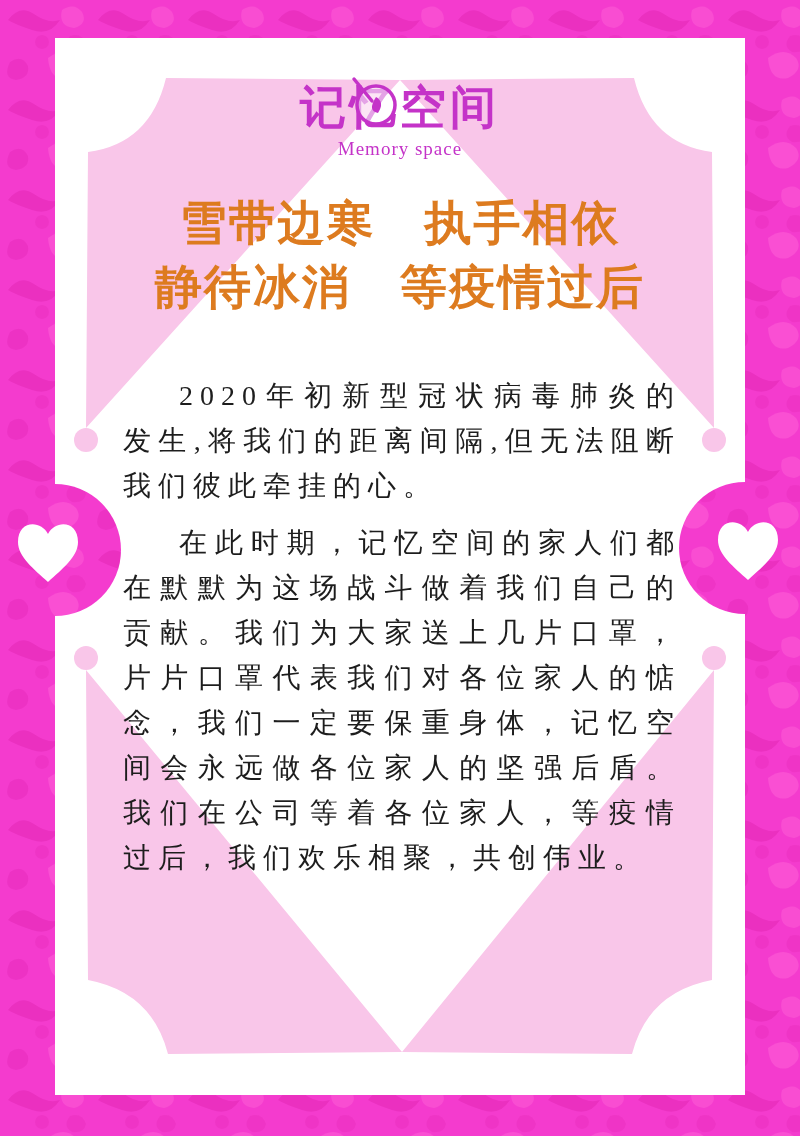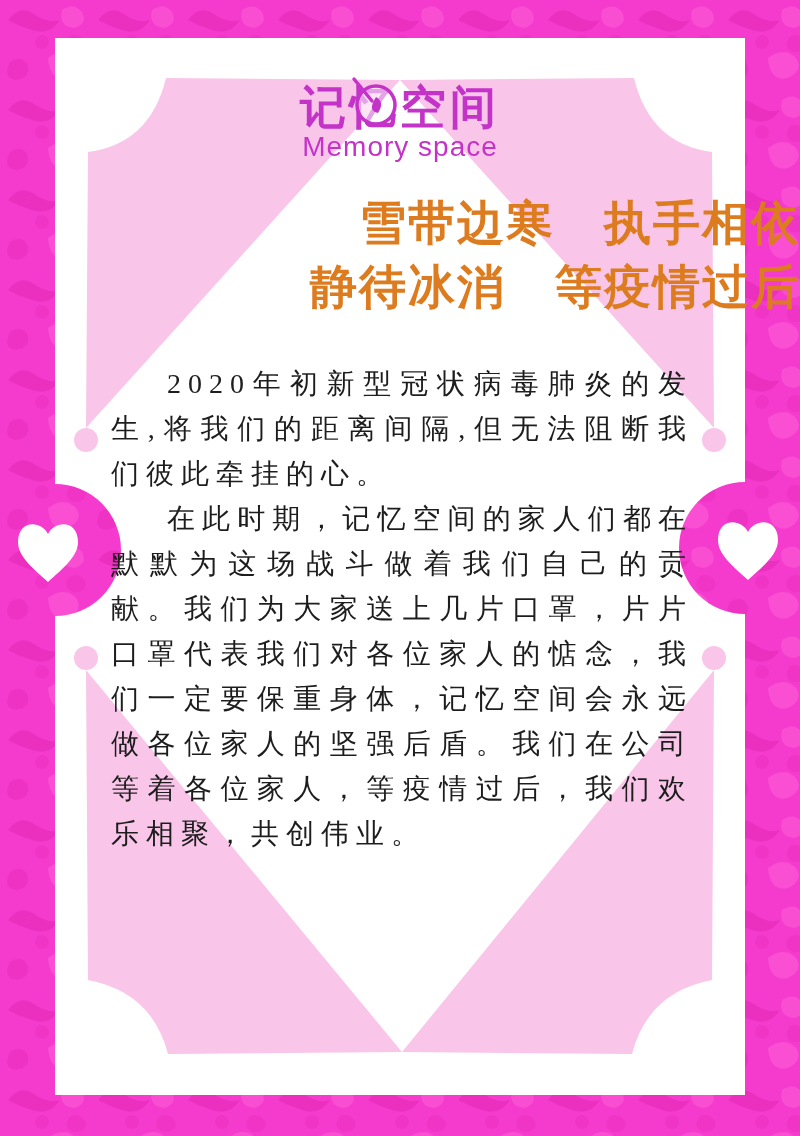--- a/index.html
+++ b/index.html
@@ -16,39 +16,39 @@
     text-align:center;line-height:1;z-index:3;
   }
   .logo-title-wrap{position:relative;display:inline-block;}
   .logo-title{
     font-size:46px;font-weight:bold;letter-spacing:4px;
     color:#c433c8;
     font-family:"Liberation Sans",sans-serif;
   }
   .logo-ring{position:absolute;left:48px;top:-9px;pointer-events:none;}
   .logo-sub{
-    margin-top:3px;font-size:28px;letter-spacing:1px;
-    color:#c433c8;font-weight:normal;
+    margin-top:9px;font-size:19px;letter-spacing:1px;
+    color:#c433c8;font-weight:normal;font-family:Liberation Serif, serif;
   }
   
   .heading{
     position:absolute;left:0;top:191px;width:800px;
-    text-align:right;z-index:3;
+    text-align:center;z-index:3;
     font-family:"Liberation Serif",serif;
     font-weight:bold;font-size:47px;line-height:64px;
     letter-spacing:2px;color:#dd7b1f;
   }
   
   .letter{
     position:absolute;left:111px;top:361px;width:582px;z-index:3;
     font-family:cursive;
     font-size:28px;line-height:45px;letter-spacing:7px;
     color:#1d1d1d;text-align:justify;
   }
-  .letter p{margin:0;text-indent:2em;}
+  .letter p{margin:12px;text-indent:2em;}
   .letter p.cheer{margin-top:13px;}
 </style>
 </head>
 <body>
 
 <div class="poster">
 
   <svg class="bg-svg" width="800" height="1136" viewBox="0 0 800 1136" xmlns="http://www.w3.org/2000/svg">
     <defs>
       <pattern id="damask" width="90" height="90" patternUnits="userSpaceOnUse">

